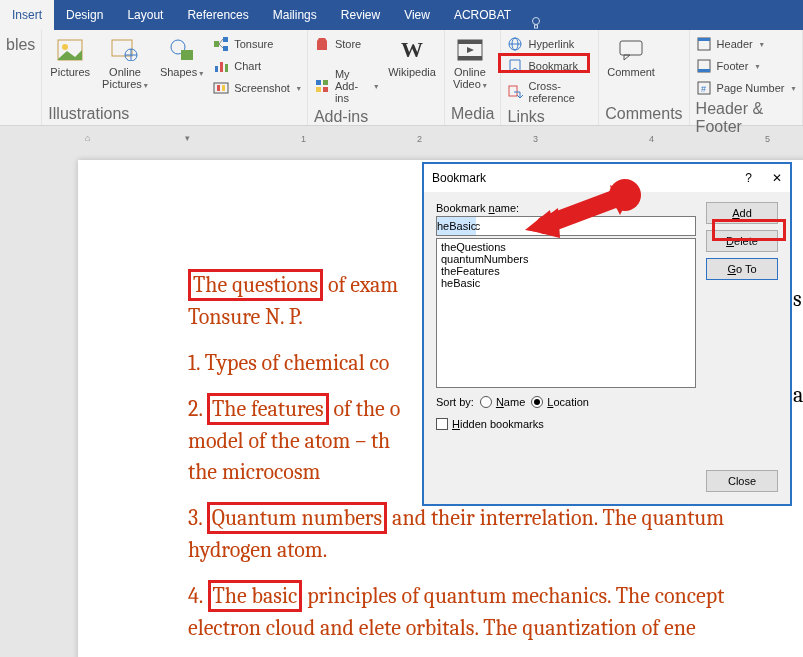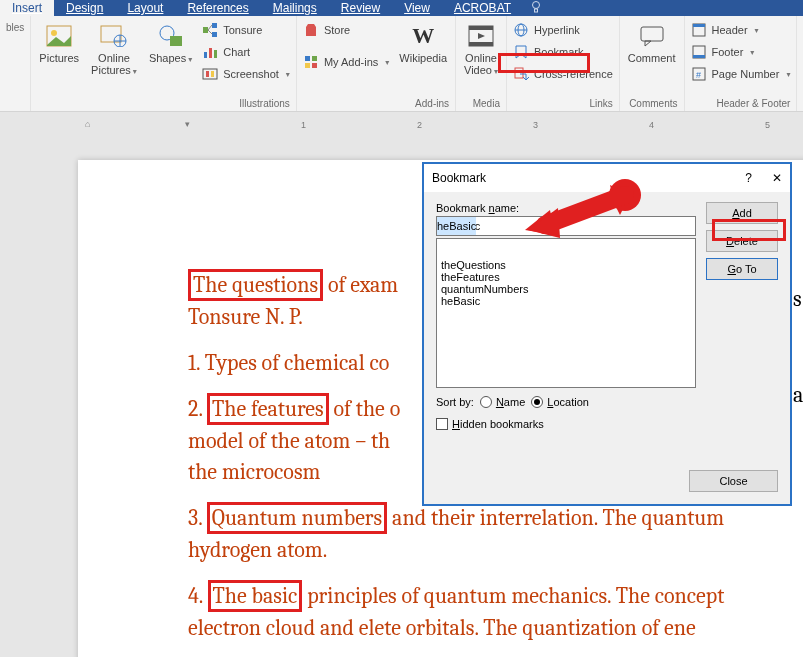--- a/index.html
+++ b/index.html
@@ -1,29 +1,29 @@
 <!DOCTYPE html>
 <html><head>
 <meta charset="utf-8">
 <style>
 * { box-sizing: border-box; margin: 0; padding: 0; }
 body { font-family: "Segoe UI", Tahoma, sans-serif; font-size: 11px; background: #e6e6e6; width: 803px; height: 657px; overflow: hidden; position: relative; }
 
 
-.ribbon-tabs { display: flex; background: #2b579a; color: #fff; font-size: 12px; height: 16px; align-items: flex-start; text-decoration: underline; }
+.ribbon-tabs { display: flex; background: #2b579a; color: #fff; font-size: 12px; height: 30px; align-items: flex-end; }
 .ribbon-tabs .tab { padding: 0 12px; height: 100%; display: flex; align-items: center; cursor: pointer; }
 .ribbon-tabs .tab.active { background: #f3f3f3; color: #2b579a; }
 .ribbon-tabs .tell-me { display: flex; align-items: center; color: #cdd9ec; font-size: 12px; }
 .ribbon-tabs .tell-me svg { margin: 0 6px; }
 
 
 .ribbon { background: #f3f3f3; display: flex; height: 96px; border-bottom: 1px solid #d4d4d4; }
 .rgroup { display: flex; flex-direction: column; justify-content: space-between; padding: 4px 6px 2px 6px; border-right: 1px solid #e3e3e3; }
 .rgroup .gbody { display: flex; align-items: flex-start; gap: 8px; flex: 1; }
-.rgroup .glabel { text-align: right; font-size: 10px; color: #6a6a6a; padding-top: 2px; }
+.rgroup .glabel { text-align: left; font-size: 16px; color: #6a6a6a; padding-top: 2px; }
 .rbtn-lg { display: flex; flex-direction: column; align-items: center; gap: 2px; cursor: pointer; padding: 2px 2px; }
 .rbtn-lg .ic { width: 28px; height: 28px; display: flex; align-items: center; justify-content: center; }
 .rbtn-lg .lbl { font-size: 11px; text-align: center; line-height: 1.1; color: #444; }
 .rbtn-sm { display: flex; align-items: center; gap: 5px; padding: 2px 0; cursor: pointer; font-size: 11px; color: #444; }
 .rbtn-sm .ic { width: 16px; height: 16px; display: flex; align-items: center; justify-content: center; }
 .vstack { display: flex; flex-direction: column; gap: 2px; }
 .caret::after { content: "▾"; font-size: 8px; color: #777; margin-left: 2px; }
 
 
 .ruler { height: 20px; margin-top: 4px; margin-left: 20px; position: relative; color: #7a7a7a; font-size: 9px; }
@@ -40,29 +40,29 @@
 .dialog { position: absolute; left: 423px; top: 163px; width: 368px; height: 342px; background: #fff; border: 1px solid #2b72c5; box-shadow: 0 0 0 1px #2b72c5; z-index: 20; }
 .dialog .titlebar { display: flex; align-items: center; justify-content: space-between; height: 28px; padding: 0 8px; font-size: 12px; }
 .dialog .titlebar .tright { display: flex; gap: 20px; align-items: center; }
 .dialog .content { background: #f0f0f0; padding: 10px 12px 12px 12px; position: relative; height: calc(100% - 28px); display: flex; gap: 10px; }
 .dialog .left { flex: 1; display: flex; flex-direction: column; }
 .dialog .label { font-size: 11px; margin-bottom: 2px; }
 .dialog .label u { text-decoration: underline; }
 .dialog input.bmname { width: 100%; height: 20px; border: 1px solid #7a7a7a; padding: 1px 4px; font-size: 11px; background: #fff; }
 .dialog .sel-wrap { position: relative; }
 .dialog .sel-hi { position: absolute; left: 1px; top: 1px; height: 18px; background: #cce6ff; color: #000; padding: 0 0; font-size: 11px; line-height: 18px; pointer-events: none; }
-.dialog .listbox { border: 1px solid #7a7a7a; background: #fff; height: 150px; margin-top: 2px; font-size: 11px; padding: 20px 4px; overflow: auto; }
+.dialog .listbox { border: 1px solid #7a7a7a; background: #fff; height: 150px; margin-top: 2px; font-size: 11px; padding: 2px 4px; overflow: auto; }
 .dialog .listbox div { padding: 0; }
 .dialog .sort-row { display: flex; align-items: flex-end; gap: 6px; font-size: 11px; margin-top: 8px; }
 .dialog .radio { display: flex; align-items: center; gap: 4px; }
 .dialog .chk-row { display: flex; align-items: center; gap: 4px; font-size: 11px; margin-top: 10px; }
 .dialog .btncol { display: flex; flex-direction: column; gap: 6px; width: 72px; }
 .dialog .btn { height: 22px; border: 1px solid #adadad; background: #e1e1e1; font-size: 11px; display: flex; align-items: center; justify-content: center; cursor: pointer; }
 .dialog .btn.acc { border: 1px solid #2b72c5; }
-.dialog .btn.close { position: absolute; right: 12px; bottom: 12px; width: 89px; }
+.dialog .btn.close { position: absolute; right: 12px; bottom: 12px; width: 72px; }
 
 
 .anno { position: absolute; border: 3px solid #e02020; pointer-events: none; z-index: 30; }
 
 
 .arrow-wrap { position: absolute; z-index: 40; pointer-events: none; }
 .arrow-wrap svg { overflow: visible; }
 
 
 .radio-c { width: 12px; height: 12px; border: 1px solid #555; border-radius: 50%; display: inline-flex; align-items: center; justify-content: center; background: #fff; }
@@ -343,22 +343,22 @@
   </div>
   <div class="content">
     <div class="left">
       <div class="label"><span>Bookmark <u>n</u>ame:</span></div>
       <div class="sel-wrap">
         <input class="bmname" value="heBasic" style="">
         <div class="sel-hi">heBasic</div>
       </div>
       <div class="listbox">
         <div>theQuestions</div>
+        <div>quantumNumbers</div>
         <div>theFeatures</div>
-        <div>quantumNumbers</div>
         <div>heBasic</div>
       </div>
       <div class="sort-row">
         <span>Sort by:</span>
         <label class="radio">
             <span class="radio-c"></span>
             <span><u>N</u>ame</span>
           </label>
         <label class="radio">
             <span class="radio-c checked"></span>

